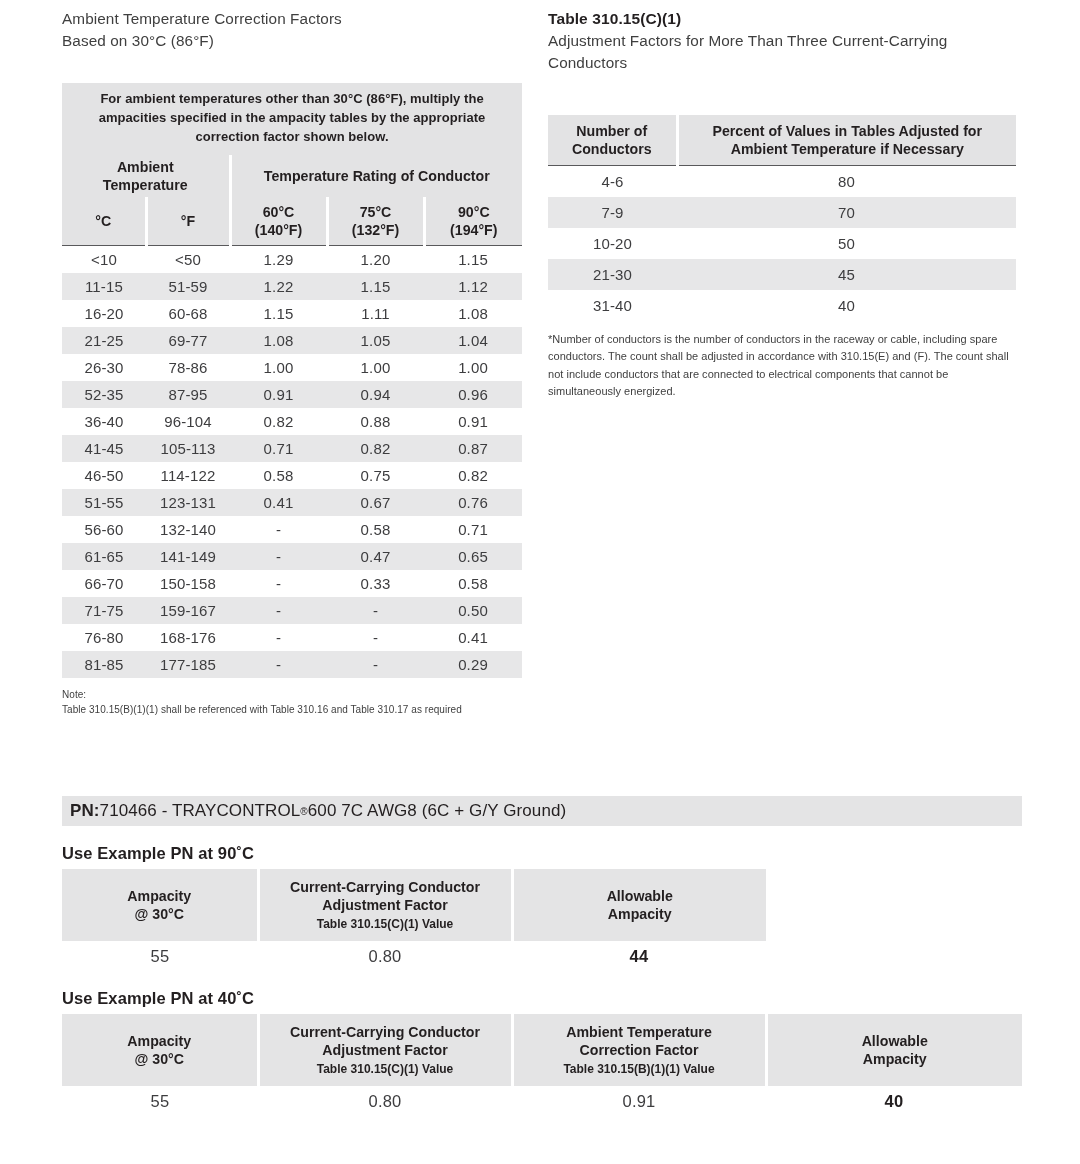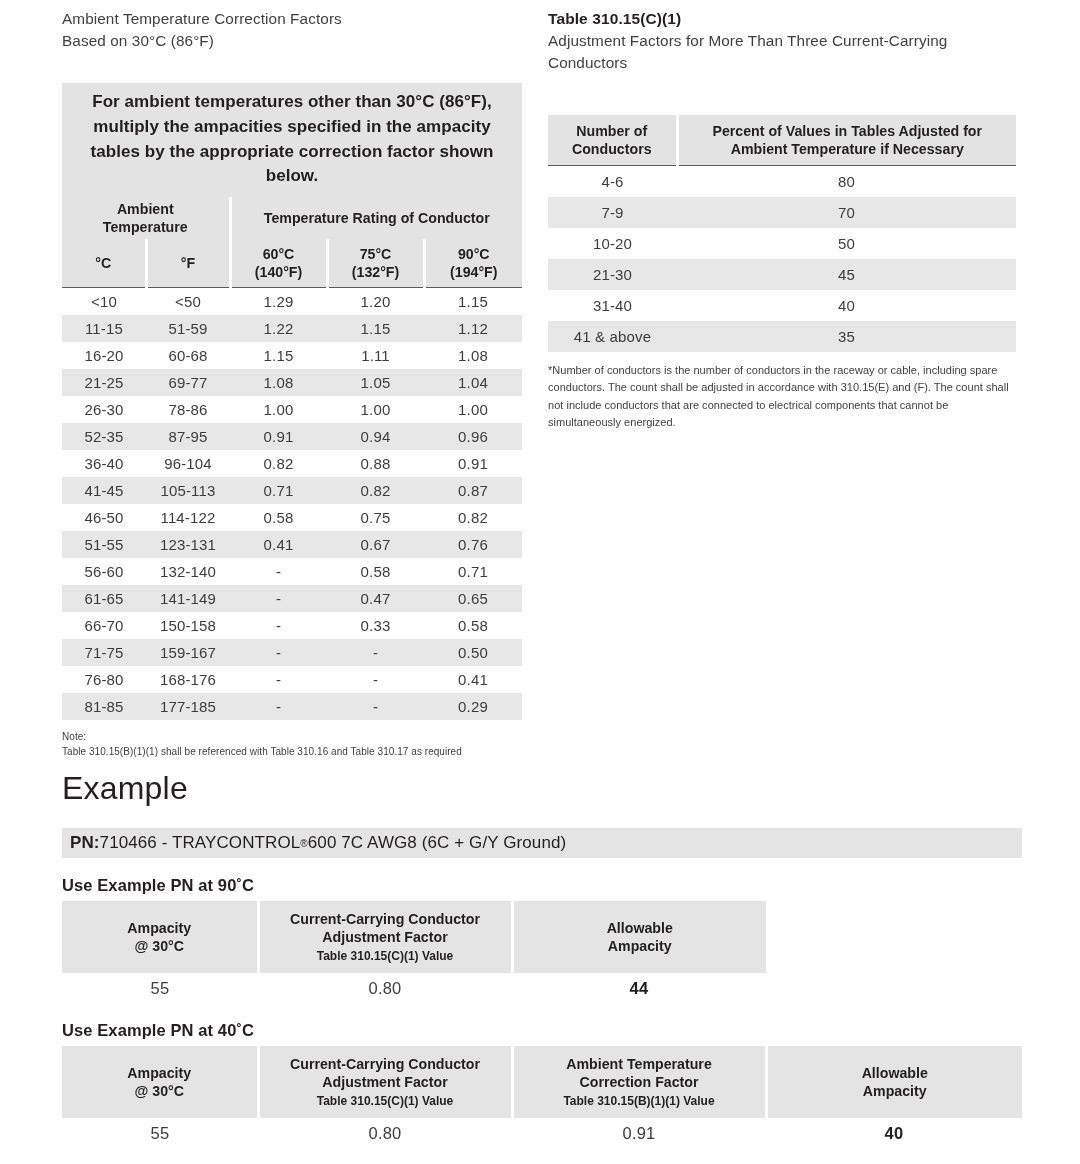--- a/index.html
+++ b/index.html
@@ -57,21 +57,21 @@
     margin: 0;
   }
 
   
   .t-amb { margin-top: 32px; }
 
   .t-amb .cap {
     background: #e3e3e4;
     text-align: center;
     font-weight: bold;
-    font-size: 17px;
+    font-size: 13px;
     line-height: 1.45;
     padding: 7px 22px 8px 22px;
     letter-spacing: .05px;
   }
 
   .t-amb .hrow1 td {
     background: #e3e3e4;
     text-align: center;
     font-weight: bold;
     font-size: 14.2px;
@@ -429,34 +429,29 @@
               <td>50</td>
             </tr>
             <tr class="drow alt">
               <td>21-30</td>
               <td>45</td>
             </tr>
             <tr class="drow">
               <td>31-40</td>
               <td>40</td>
             </tr>
-            <tr class="drow alt">
-              <td>41 &amp; above</td>
-              <td>35</td>
-            </tr>
           </tbody>
       </table>
 
       <div class="foot">*Number of conductors is the number of conductors in the raceway or cable, including spare conductors. The count shall be adjusted in accordance with 310.15(E) and (F). The count shall not include conductors that are connected to electrical components that cannot be simultaneously energized.</div>
     </div>
   </div>
 
   <div class="example-wrap">
 
-    <div class="ex-heading">Example</div>
 
     <div class="pn-bar">
       <b>PN:</b>
         <span> 710466 - TRAYCONTROL</span>
         <sup>®</sup>
         <span> 600 7C AWG8 (6C + G/Y Ground)</span>
     </div>
 
     <div class="ex-title">Use Example PN at 90˚C</div>
     <table class="t-ex ex90">

